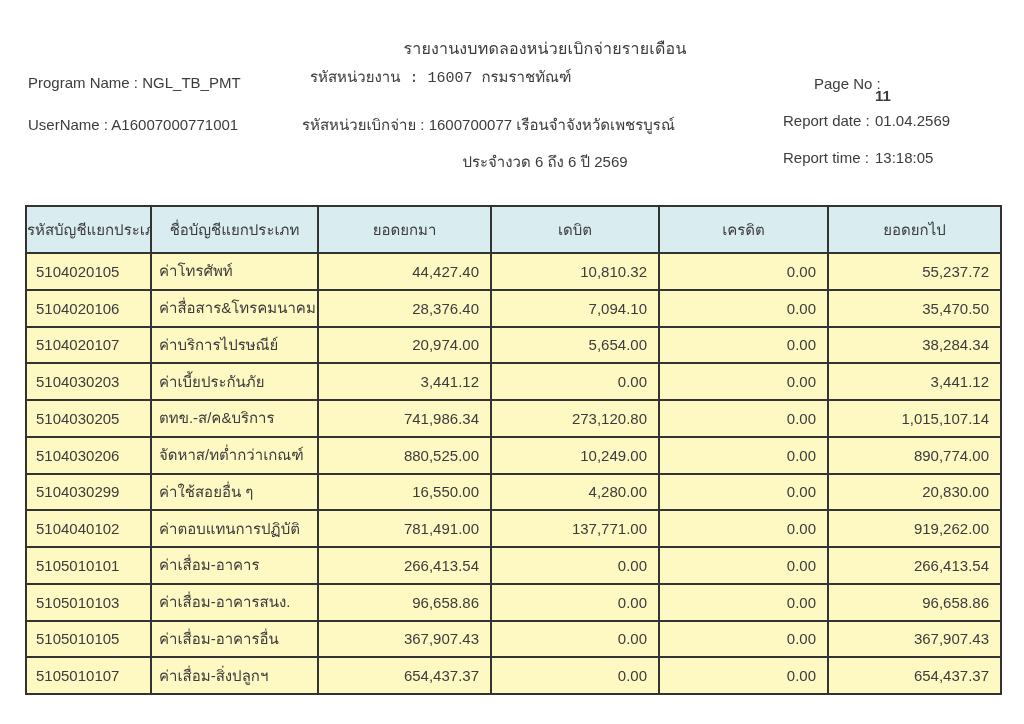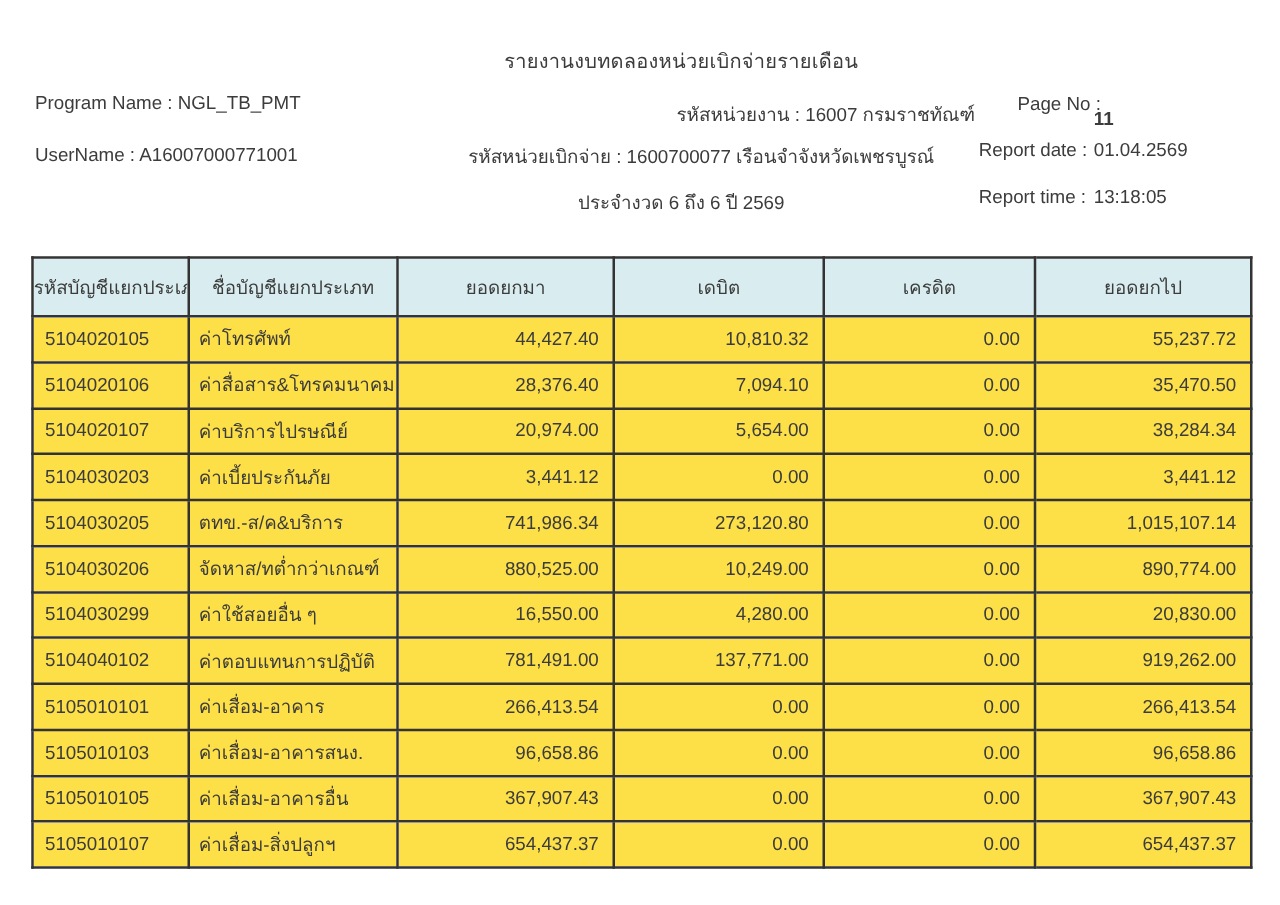--- a/index.html
+++ b/index.html
@@ -14,42 +14,42 @@
 
   
   .abs { position: absolute; white-space: nowrap; }
   .title {
     left: 310px; top: 36px; width: 470px;
     text-align: center; font-size: 16px; letter-spacing: 0.2px;
   }
   .meta { font-size: 15px; }
   .m-left1  { left: 28px;  top: 74px; }
   .m-left2  { left: 28px;  top: 116px; }
-  .m-c1 { left: 310px; top: 80px;  width: 470px; text-align: right; }
-  .m-c2 { left: 316px; top: 113px; width: 490px; text-align: center; }
+  .m-c1 { left: 310px; top: 65px;  width: 470px; text-align: left; font-family: Liberation Mono, monospace; }
+  .m-c2 { left: 302px; top: 113px; width: 490px; }
   .m-c3 { left: 310px; top: 150px; width: 470px; text-align: center; }
   .m-r-label1 { left: 783px; top: 75px; margin-left: 31px; }
   .m-r-label2 { left: 783px; top: 112px; }
   .m-r-label3 { left: 783px; top: 149px; }
   .m-r-val1 { left: 875px; top: 87px; font-weight: bold; }
   .m-r-val2 { left: 875px; top: 112px; }
   .m-r-val3 { left: 875px; top: 149px; }
 
   
   table.tb {
     position: absolute; left: 25px; top: 205px; width: 975px;
     border-collapse: collapse; table-layout: fixed;
     font-size: 15px; color: var(--text, #3c3c3c);
   }
   table.tb th, table.tb td {
     border: 2px solid var(--border, #333333);
     overflow: hidden; white-space: nowrap;
   }
   table.tb thead tr { height: 47px; }
-  table.tb tbody tr { height: 36.75px; background: #fde047; }
+  table.tb tbody tr { height: 36.75px; background: #fef9c3; }
   table.tb th {
     background: var(--header-bg, #d9edf1);
     font-weight: normal; text-align: center; vertical-align: middle;
   }
   td.c-code { text-align: left;  padding-left: 9px;  vertical-align: middle; }
   td.c-name { text-align: left;  padding-left: 7px;  vertical-align: middle; }
   td.c-num  { text-align: right; padding-right: 11px; vertical-align: middle; }
 </style>
 </head>
 <body>

